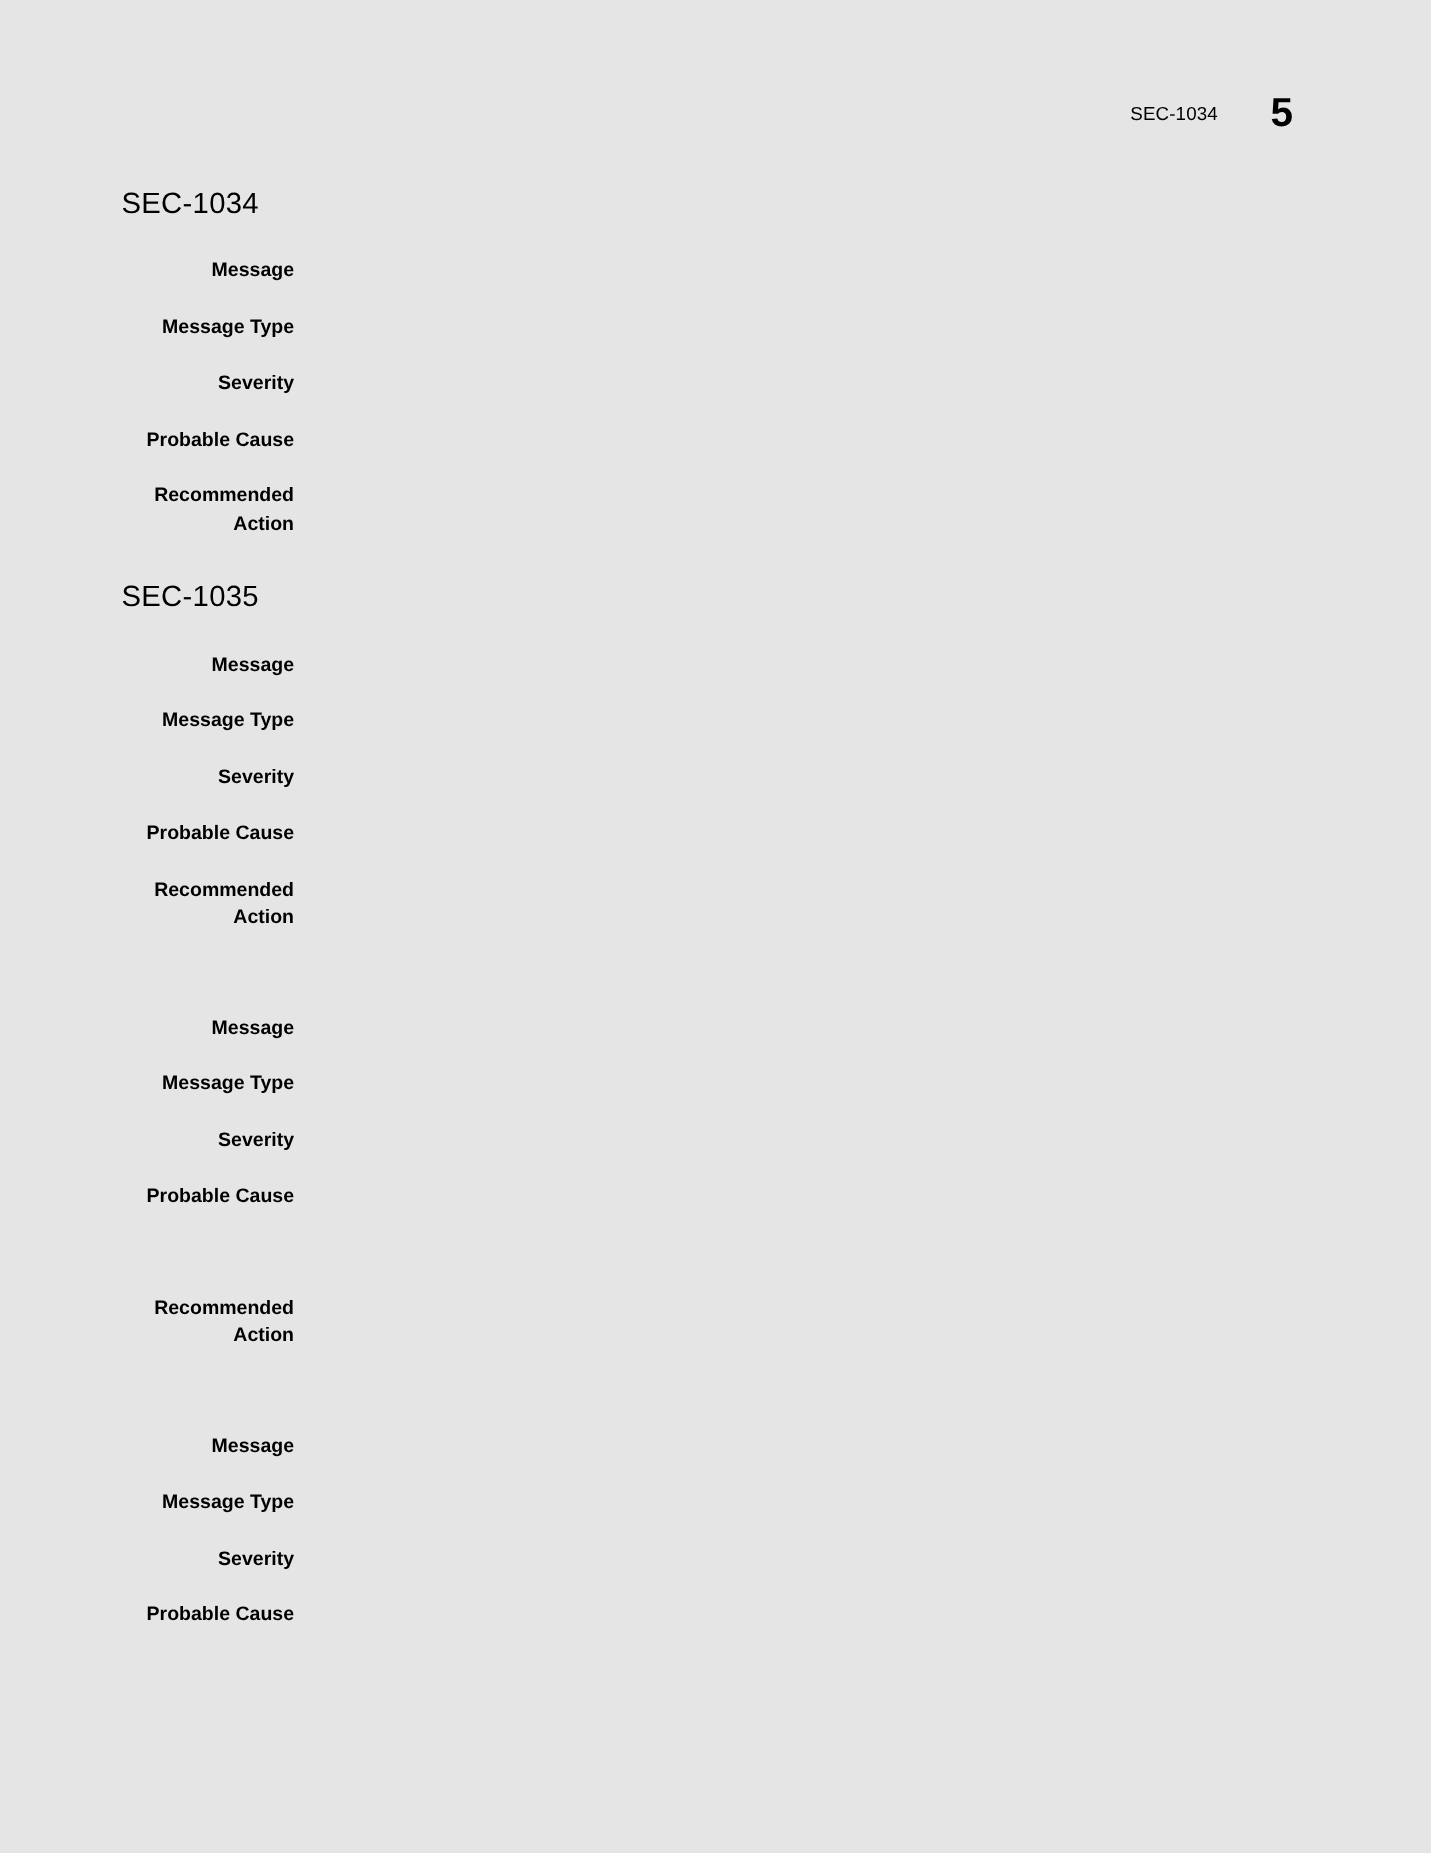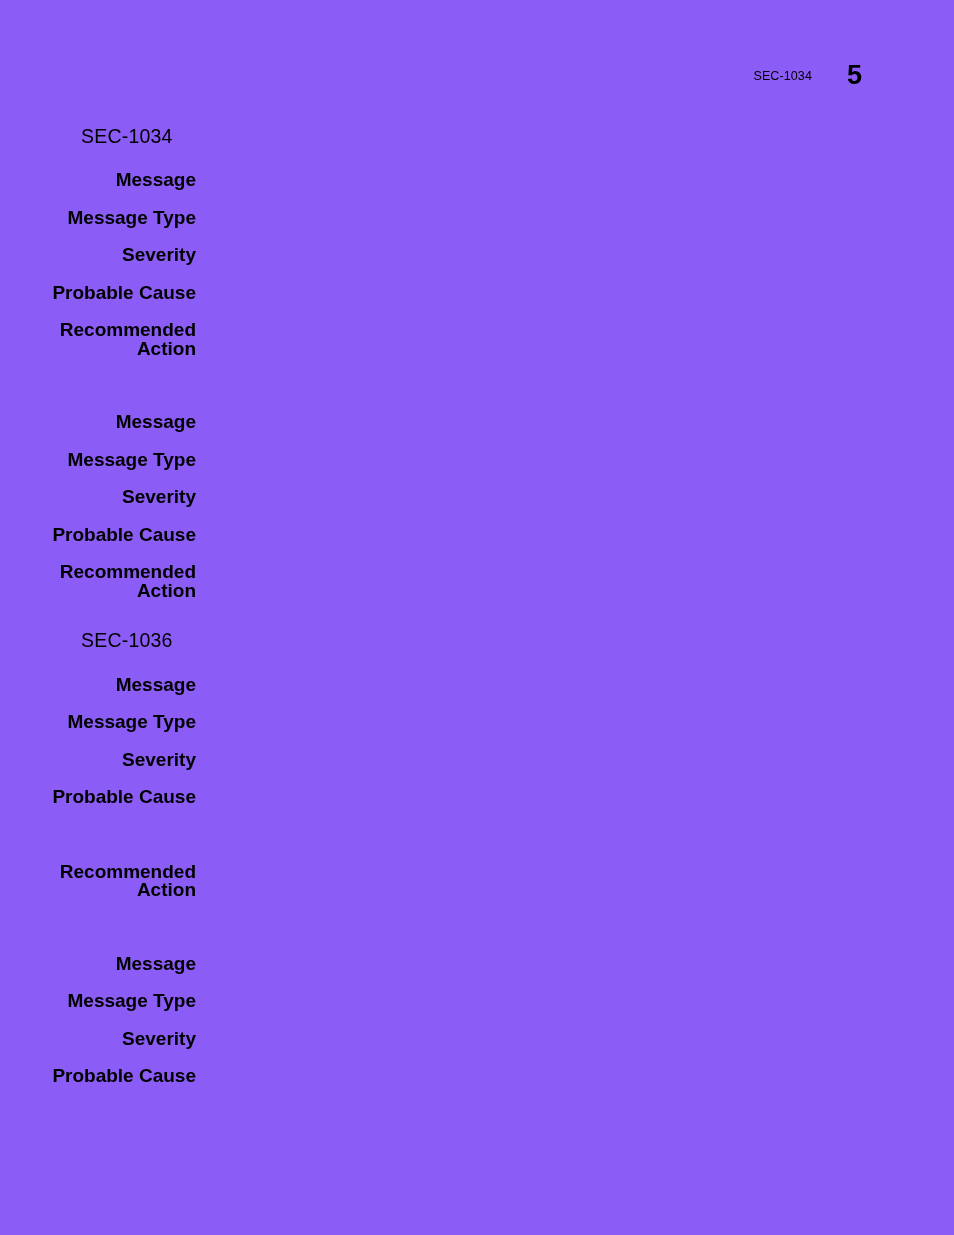--- a/index.html
+++ b/index.html
@@ -10,21 +10,21 @@
   }
   body {
     font-family: "Liberation Sans", sans-serif;
     color: #000000;
     -webkit-font-smoothing: antialiased;
   }
   .page {
     position: relative;
     width: 954px;
     height: 1235px;
-    background: #8b5cf6;
+    background: #e5e5e5;
     overflow: hidden;
   }
 
   
   .page-header {
     position: absolute;
     top: 58px;
     right: 92px;
     display: flex;
     align-items: baseline;
@@ -81,21 +81,21 @@
   .field-row {
     display: flex;
     align-items: flex-start;
   }
 
   .field-label {
     width: 196px;             
     box-sizing: border-box;
     padding-right: 0;
     text-align: right;
-    font-size: 19px;
+    font-size: 13px;
     font-weight: 700;
     line-height: 18.5px;
     color: #000000;
     white-space: pre-line;    
   }
 
   .field-value {
     flex: 1;
     padding-left: 24px;
     font-size: 12.6px;
@@ -152,20 +152,21 @@
           <div class="field-label">Recommended
 Action</div>
           <div class="field-value"></div>
         </li>
       </ul>
     </div>
 
     <div class="gap-section"></div>
 
     <div class="section">
+      <h1 class="section-heading">SEC-1035</h1>
       <div class="gap-heading-to-first"></div>
       <ul class="field-list">
         <li class="field-row">
           <div class="field-label">Message</div>
           <div class="field-value"></div>
         </li>
         <li class="gap-row"></li>
         <li class="field-row">
           <div class="field-label">Message Type</div>
           <div class="field-value"></div>
@@ -185,21 +186,20 @@
           <div class="field-label">Recommended
 Action</div>
           <div class="field-value"></div>
         </li>
       </ul>
     </div>
 
     <div class="gap-section"></div>
 
     <div class="section">
-      <h1 class="section-heading">SEC-1036</h1>
       <div class="gap-heading-to-first"></div>
       <ul class="field-list">
         <li class="field-row">
           <div class="field-label">Message</div>
           <div class="field-value"></div>
         </li>
         <li class="gap-row"></li>
         <li class="field-row">
           <div class="field-label">Message Type</div>
           <div class="field-value"></div>

